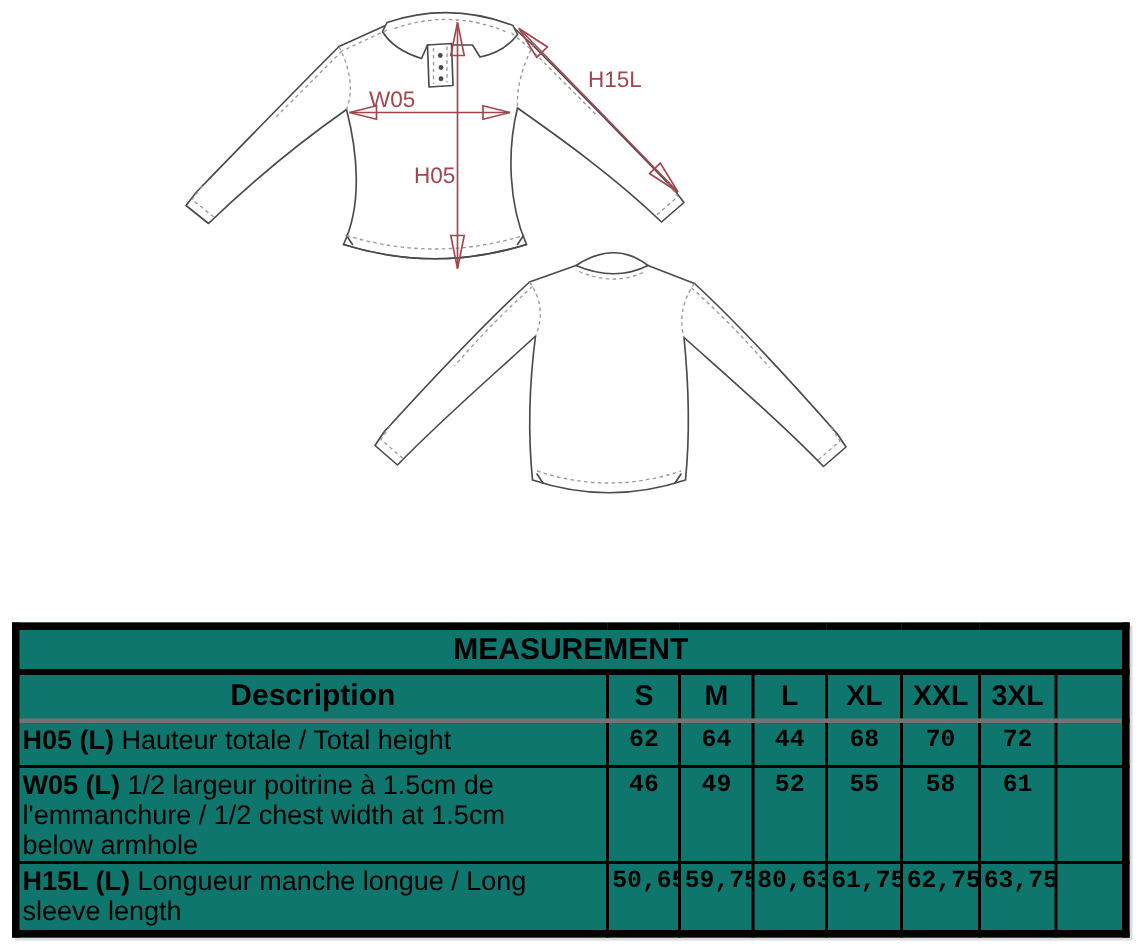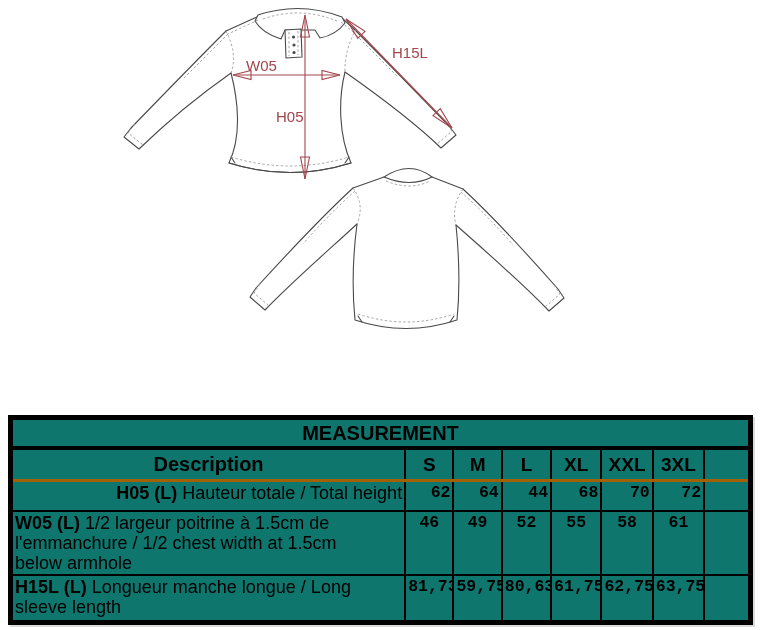--- a/index.html
+++ b/index.html
@@ -17,31 +17,31 @@
   }
   .spec th, .spec td { border:2px solid #000; vertical-align:top; padding:1px 2px; overflow:hidden; }
 
   .row-title td {
     font-size:20px; font-weight:bold; text-align:center;
     height:24px; vertical-align:middle; padding:1px 0;
     border-bottom:4px solid #000;
   }
   .row-head th {
     font-weight:bold; text-align:center; vertical-align:middle;
-    height:27px; border-bottom:3px solid #a16207; font-size:19px;
+    height:27px; border-bottom:3px solid #737373; font-size:19px;
   }
   .row-head th.desc-h { font-size:20px; }
 
   .desc-cell { font-size:18px; line-height:20px; padding:3px 4px 2px 4px; text-align:left; }
   .desc-code { font-weight:bold; }
   .desc-text { white-space:pre-line; }
 
   .val-cell { font-size:16.5px; font-weight:bold; text-align:center; padding-top:2px;font-family:Liberation Mono, monospace; }
 
-  .row-h05  td { height:26px;text-align:right; }
+  .row-h05  td { height:26px; }
   .row-w05  td { height:60px; }
   .row-h15l td { height:42px; }
 </style>
 </head>
 <body>
 
 <div class="stage">
 
   <svg class="diagram" width="760" height="405" viewBox="0 0 760 405">
 
@@ -196,21 +196,21 @@
         <td class="val-cell">61</td>
         <td class="val-cell"></td>
       </tr>
 
       <tr class="row-h15l">
         <td class="desc-cell">
           <span class="desc-code">H15L (L)</span>
           <span class="desc-text">Longueur manche longue / Long
 sleeve length</span>
         </td>
-        <td class="val-cell">81,73</td>
+        <td class="val-cell">50,65</td>
         <td class="val-cell">59,75</td>
         <td class="val-cell">80,63</td>
         <td class="val-cell">61,75</td>
         <td class="val-cell">62,75</td>
         <td class="val-cell">63,75</td>
         <td class="val-cell"></td>
       </tr>
     </tbody>
   </table>
 </div>

